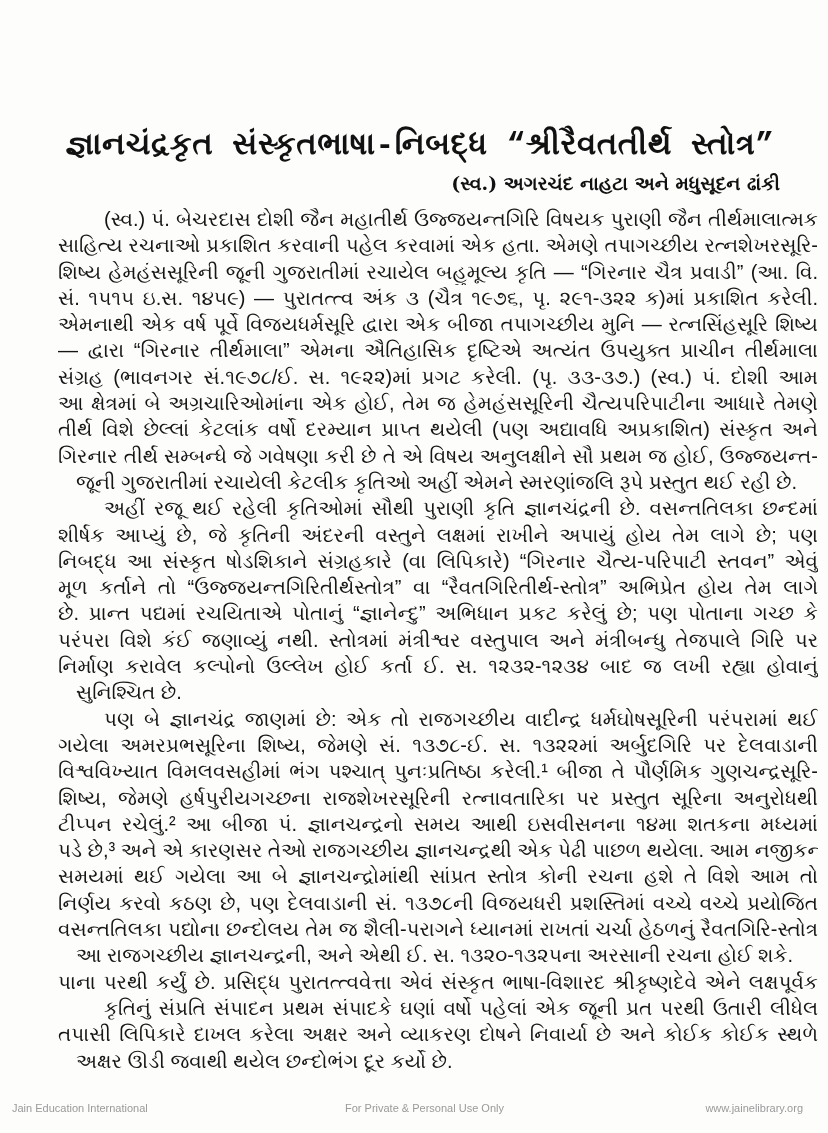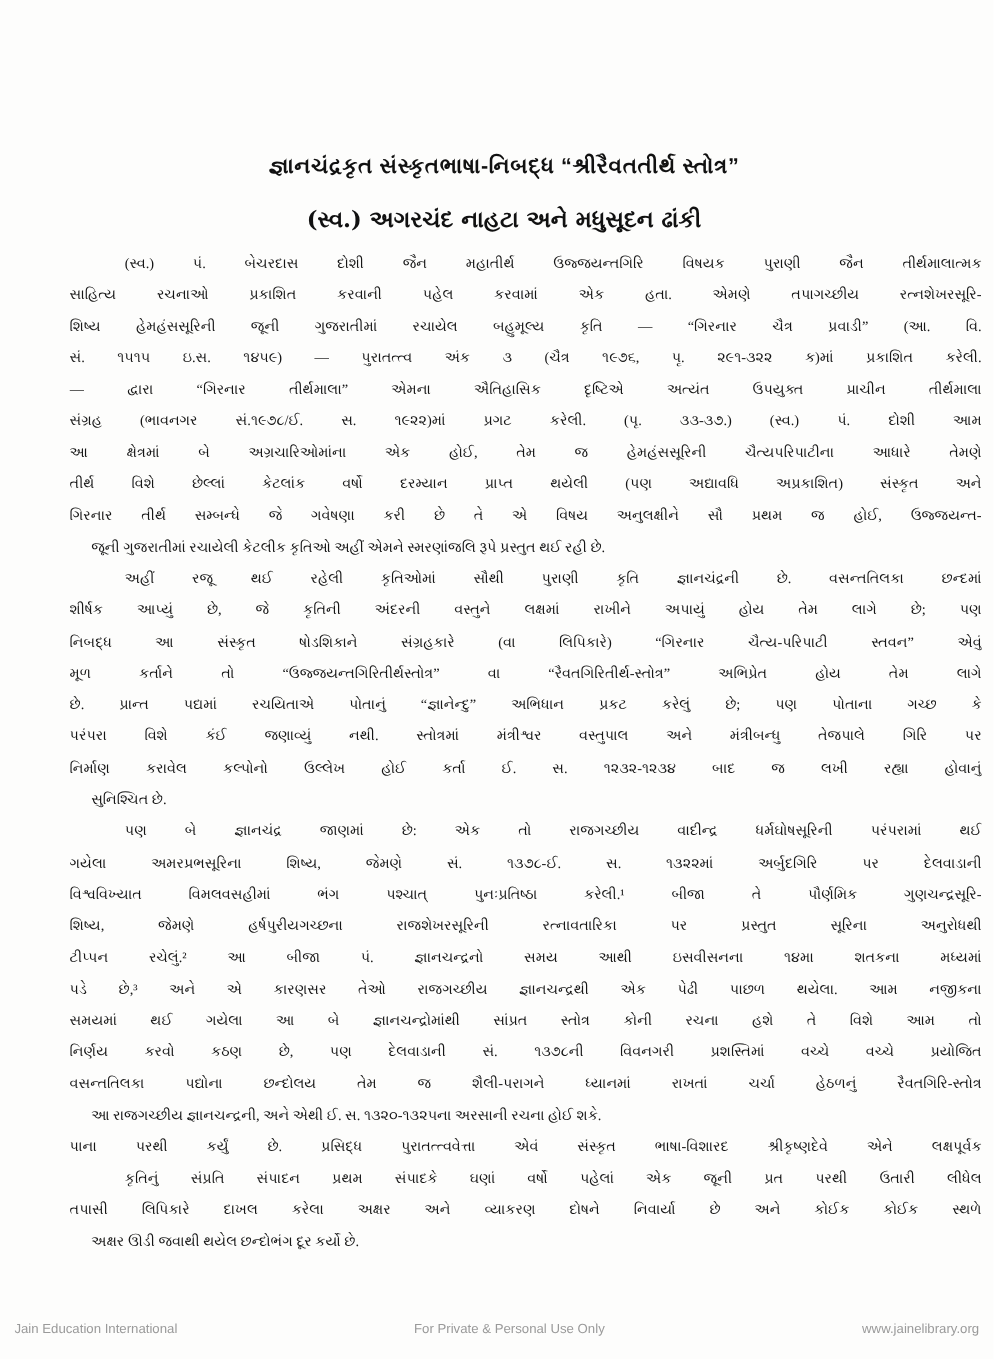--- a/index.html
+++ b/index.html
@@ -1,57 +1,58 @@
 <!DOCTYPE html>
 <html><head>
   <meta charset="utf-8">
   <style>
     * { box-sizing: border-box; margin: 0; padding: 0; }
     html, body { width: 828px; height: 1133px; background: #ffffff; overflow: hidden; }
     body { position: relative; font-family: "DejaVu Sans", sans-serif; color: #1a1a1a; }
     .page { position: absolute; left: 0; top: 0; width: 828px; height: 1133px; background: #fdfdfc; }
     .title {
       position: absolute; left: 60px; top: 128px; width: 720px;
-      text-align: center; font-size: 18px; font-weight: bold; letter-spacing: 0.5px;
-      font-family: Liberation Sans, sans-serif; color: #111;
+      text-align: center; font-size: 31px; font-weight: bold; letter-spacing: 0.5px;
+      font-family: Liberation Mono, monospace; color: #111;
     }
     .authors {
       position: absolute; left: 60px; top: 172px; width: 720px;
-      text-align: center; font-size: 19px; font-weight: bold;
+      text-align: right; font-size: 19px; font-weight: bold;
       font-family: "DejaVu Serif", serif; color: #111;
     }
     .body-text {
       position: absolute; left: 58px; top: 206px; width: 760px;
-      font-size: 12px; line-height: 26.3px; text-align: justify;
-      font-family: Liberation Serif, serif; color: #151515;
+      font-size: 20px; line-height: 26.3px; text-align: justify;
+      font-family: Liberation Sans, sans-serif; color: #151515;
     }
     .line { display: block; white-space: nowrap; overflow: hidden; text-align: justify; text-align-last: justify; height: 26.3px; }
     .line.last { text-align-last: left; margin-left: 18px; }
     .line.indent { padding-left: 46px; }
     .footer {
       position: absolute; left: 0; top: 1100px; width: 828px; height: 20px;
       font-family: "Liberation Sans", sans-serif; font-size: 11px; color: #9a9a9a; padding-left: 32px;
     }
     .footer .left { position: absolute; left: 12px; top: 2px; }
     .footer .center { position: absolute; left: 345px; top: 2px; }
-    .footer .right { position: absolute; right: 12px; top: 2px; }
+    .footer .right { position: absolute; right: 25px; top: 2px; }
   </style>
 </head>
 <body>
 
 <div class="page">
   <h1 class="title">જ્ઞાનચંદ્રકૃત સંસ્કૃતભાષા-નિબદ્ધ “શ્રીરૈવતતીર્થ સ્તોત્ર”</h1>
   <div class="authors">(સ્વ.) અગરચંદ નાહટા અને મધુસૂદન ઢાંકી</div>
 
   <div class="body-text">
     <div>
       <span class="line indent">(સ્વ.) પં. બેચરદાસ દોશી જૈન મહાતીર્થ ઉજ્જયન્તગિરિ વિષયક પુરાણી જૈન તીર્થમાલાત્મક</span>
       <span class="line">સાહિત્ય રચનાઓ પ્રકાશિત કરવાની પહેલ કરવામાં એક હતા. એમણે તપાગચ્છીય રત્નશેખરસૂરિ-</span>
       <span class="line">શિષ્ય હેમહંસસૂરિની જૂની ગુજરાતીમાં રચાયેલ બહુમૂલ્ય કૃતિ — “ગિરનાર ચૈત્ર પ્રવાડી” (આ. વિ.</span>
       <span class="line">સં. ૧૫૧૫ ઇ.સ. ૧૪૫૯) — પુરાતત્ત્વ અંક ૩ (ચૈત્ર ૧૯૭૬, પૃ. ૨૯૧-૩૨૨ ક)માં પ્રકાશિત કરેલી.</span>
+      <span class="line">એમનાથી એક વર્ષ પૂર્વે વિજયધર્મસૂરિ દ્વારા એક બીજા તપાગચ્છીય મુનિ — રત્નસિંહસૂરિ શિષ્ય</span>
       <span class="line">— દ્વારા “ગિરનાર તીર્થમાલા” એમના ઐતિહાસિક દૃષ્ટિએ અત્યંત ઉપયુક્ત પ્રાચીન તીર્થમાલા</span>
       <span class="line">સંગ્રહ (ભાવનગર સં.૧૯૭૮/ઈ. સ. ૧૯૨૨)માં પ્રગટ કરેલી. (પૃ. ૩૩-૩૭.) (સ્વ.) પં. દોશી આમ</span>
       <span class="line">આ ક્ષેત્રમાં બે અગ્રચારિઓમાંના એક હોઈ, તેમ જ હેમહંસસૂરિની ચૈત્યપરિપાટીના આધારે તેમણે</span>
       <span class="line">તીર્થ વિશે છેલ્લાં કેટલાંક વર્ષો દરમ્યાન પ્રાપ્ત થયેલી (પણ અદ્યાવધિ અપ્રકાશિત) સંસ્કૃત અને</span>
       <span class="line">ગિરનાર તીર્થ સમ્બન્ધે જે ગવેષણા કરી છે તે એ વિષય અનુલક્ષીને સૌ પ્રથમ જ હોઈ, ઉજ્જયન્ત-</span>
       <span class="line last">જૂની ગુજરાતીમાં રચાયેલી કેટલીક કૃતિઓ અહીં એમને સ્મરણાંજલિ રૂપે પ્રસ્તુત થઈ રહી છે.</span>
     </div>
 
     <div>
       <span class="line indent">અહીં રજૂ થઈ રહેલી કૃતિઓમાં સૌથી પુરાણી કૃતિ જ્ઞાનચંદ્રની છે. વસન્તતિલકા છન્દમાં</span>
@@ -65,21 +66,21 @@
     </div>
 
     <div>
       <span class="line indent">પણ બે જ્ઞાનચંદ્ર જાણમાં છે: એક તો રાજગચ્છીય વાદીન્દ્ર ધર્મઘોષસૂરિની પરંપરામાં થઈ</span>
       <span class="line">ગયેલા અમરપ્રભસૂરિના શિષ્ય, જેમણે સં. ૧૩૭૮-ઈ. સ. ૧૩૨૨માં અર્બુદગિરિ પર દેલવાડાની</span>
       <span class="line">વિશ્વવિખ્યાત વિમલવસહીમાં ભંગ પશ્ચાત્ પુનઃપ્રતિષ્ઠા કરેલી.¹ બીજા તે પૌર્ણમિક ગુણચન્દ્રસૂરિ-</span>
       <span class="line">શિષ્ય, જેમણે હર્ષપુરીયગચ્છના રાજશેખરસૂરિની રત્નાવતારિકા પર પ્રસ્તુત સૂરિના અનુરોધથી</span>
       <span class="line">ટીપ્પન રચેલું.² આ બીજા પં. જ્ઞાનચન્દ્રનો સમય આથી ઇસવીસનના ૧૪મા શતકના મધ્યમાં</span>
       <span class="line">પડે છે,³ અને એ કારણસર તેઓ રાજગચ્છીય જ્ઞાનચન્દ્રથી એક પેઢી પાછળ થયેલા. આમ નજીકના</span>
       <span class="line">સમયમાં થઈ ગયેલા આ બે જ્ઞાનચન્દ્રોમાંથી સાંપ્રત સ્તોત્ર કોની રચના હશે તે વિશે આમ તો</span>
-      <span class="line">નિર્ણય કરવો કઠણ છે, પણ દેલવાડાની સં. ૧૩૭૮ની વિવનગરી પ્રશસ્તિમાં વચ્ચે વચ્ચે પ્રયોજિત</span>
+      <span class="line">નિર્ણય કરવો કઠણ છે, પણ દેલવાડાની સં. ૧૩૭૮ની વિજયધરી પ્રશસ્તિમાં વચ્ચે વચ્ચે પ્રયોજિત</span>
       <span class="line">વસન્તતિલકા પદ્યોના છન્દોલય તેમ જ શૈલી-પરાગને ધ્યાનમાં રાખતાં ચર્ચા હેઠળનું રૈવતગિરિ-સ્તોત્ર</span>
       <span class="line last">આ રાજગચ્છીય જ્ઞાનચન્દ્રની, અને એથી ઈ. સ. ૧૩૨૦-૧૩૨૫ના અરસાની રચના હોઈ શકે.</span>
     </div>
 
     <div>
       <span class="line">પાના પરથી કર્યું છે. પ્રસિદ્ધ પુરાતત્ત્વવેત્તા એવં સંસ્કૃત ભાષા-વિશારદ શ્રીકૃષ્ણદેવે એને લક્ષપૂર્વક</span>
       <span class="line indent">કૃતિનું સંપ્રતિ સંપાદન પ્રથમ સંપાદકે ઘણાં વર્ષો પહેલાં એક જૂની પ્રત પરથી ઉતારી લીધેલ</span>
       <span class="line">તપાસી લિપિકારે દાખલ કરેલા અક્ષર અને વ્યાકરણ દોષને નિવાર્યા છે અને કોઈક કોઈક સ્થળે</span>
       <span class="line last">અક્ષર ઊડી જવાથી થયેલ છન્દોભંગ દૂર કર્યો છે.</span>
     </div>

